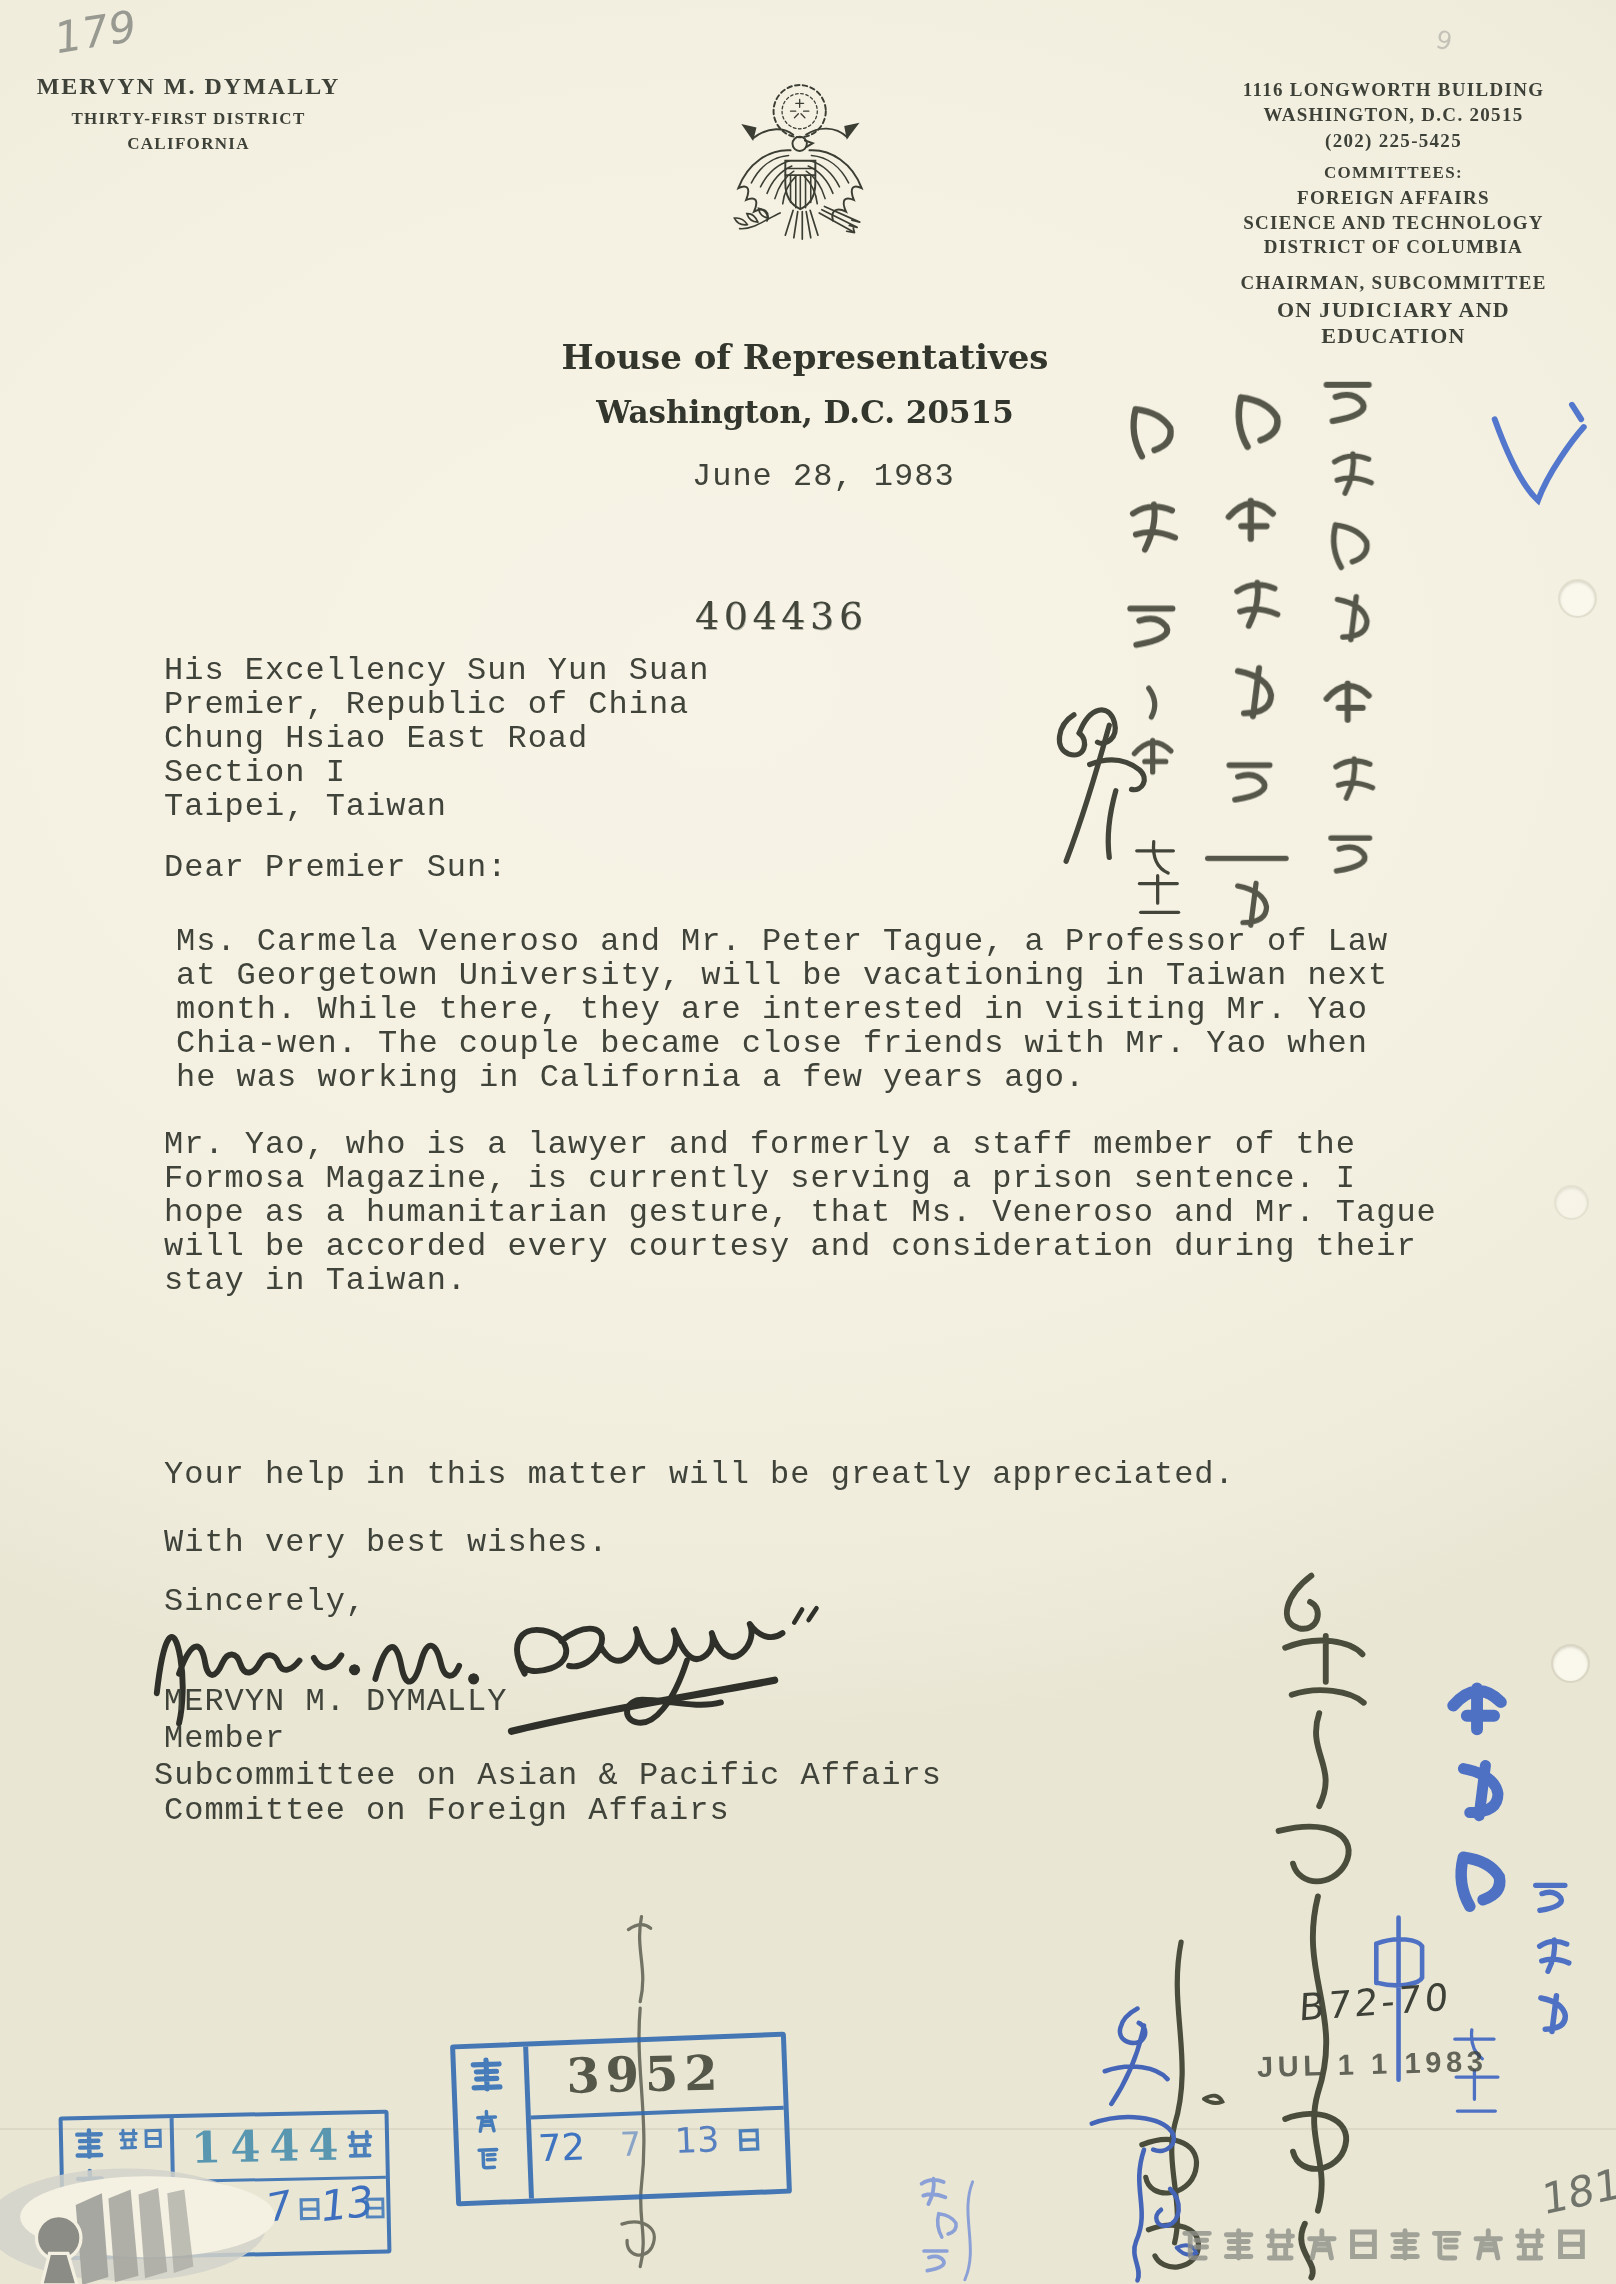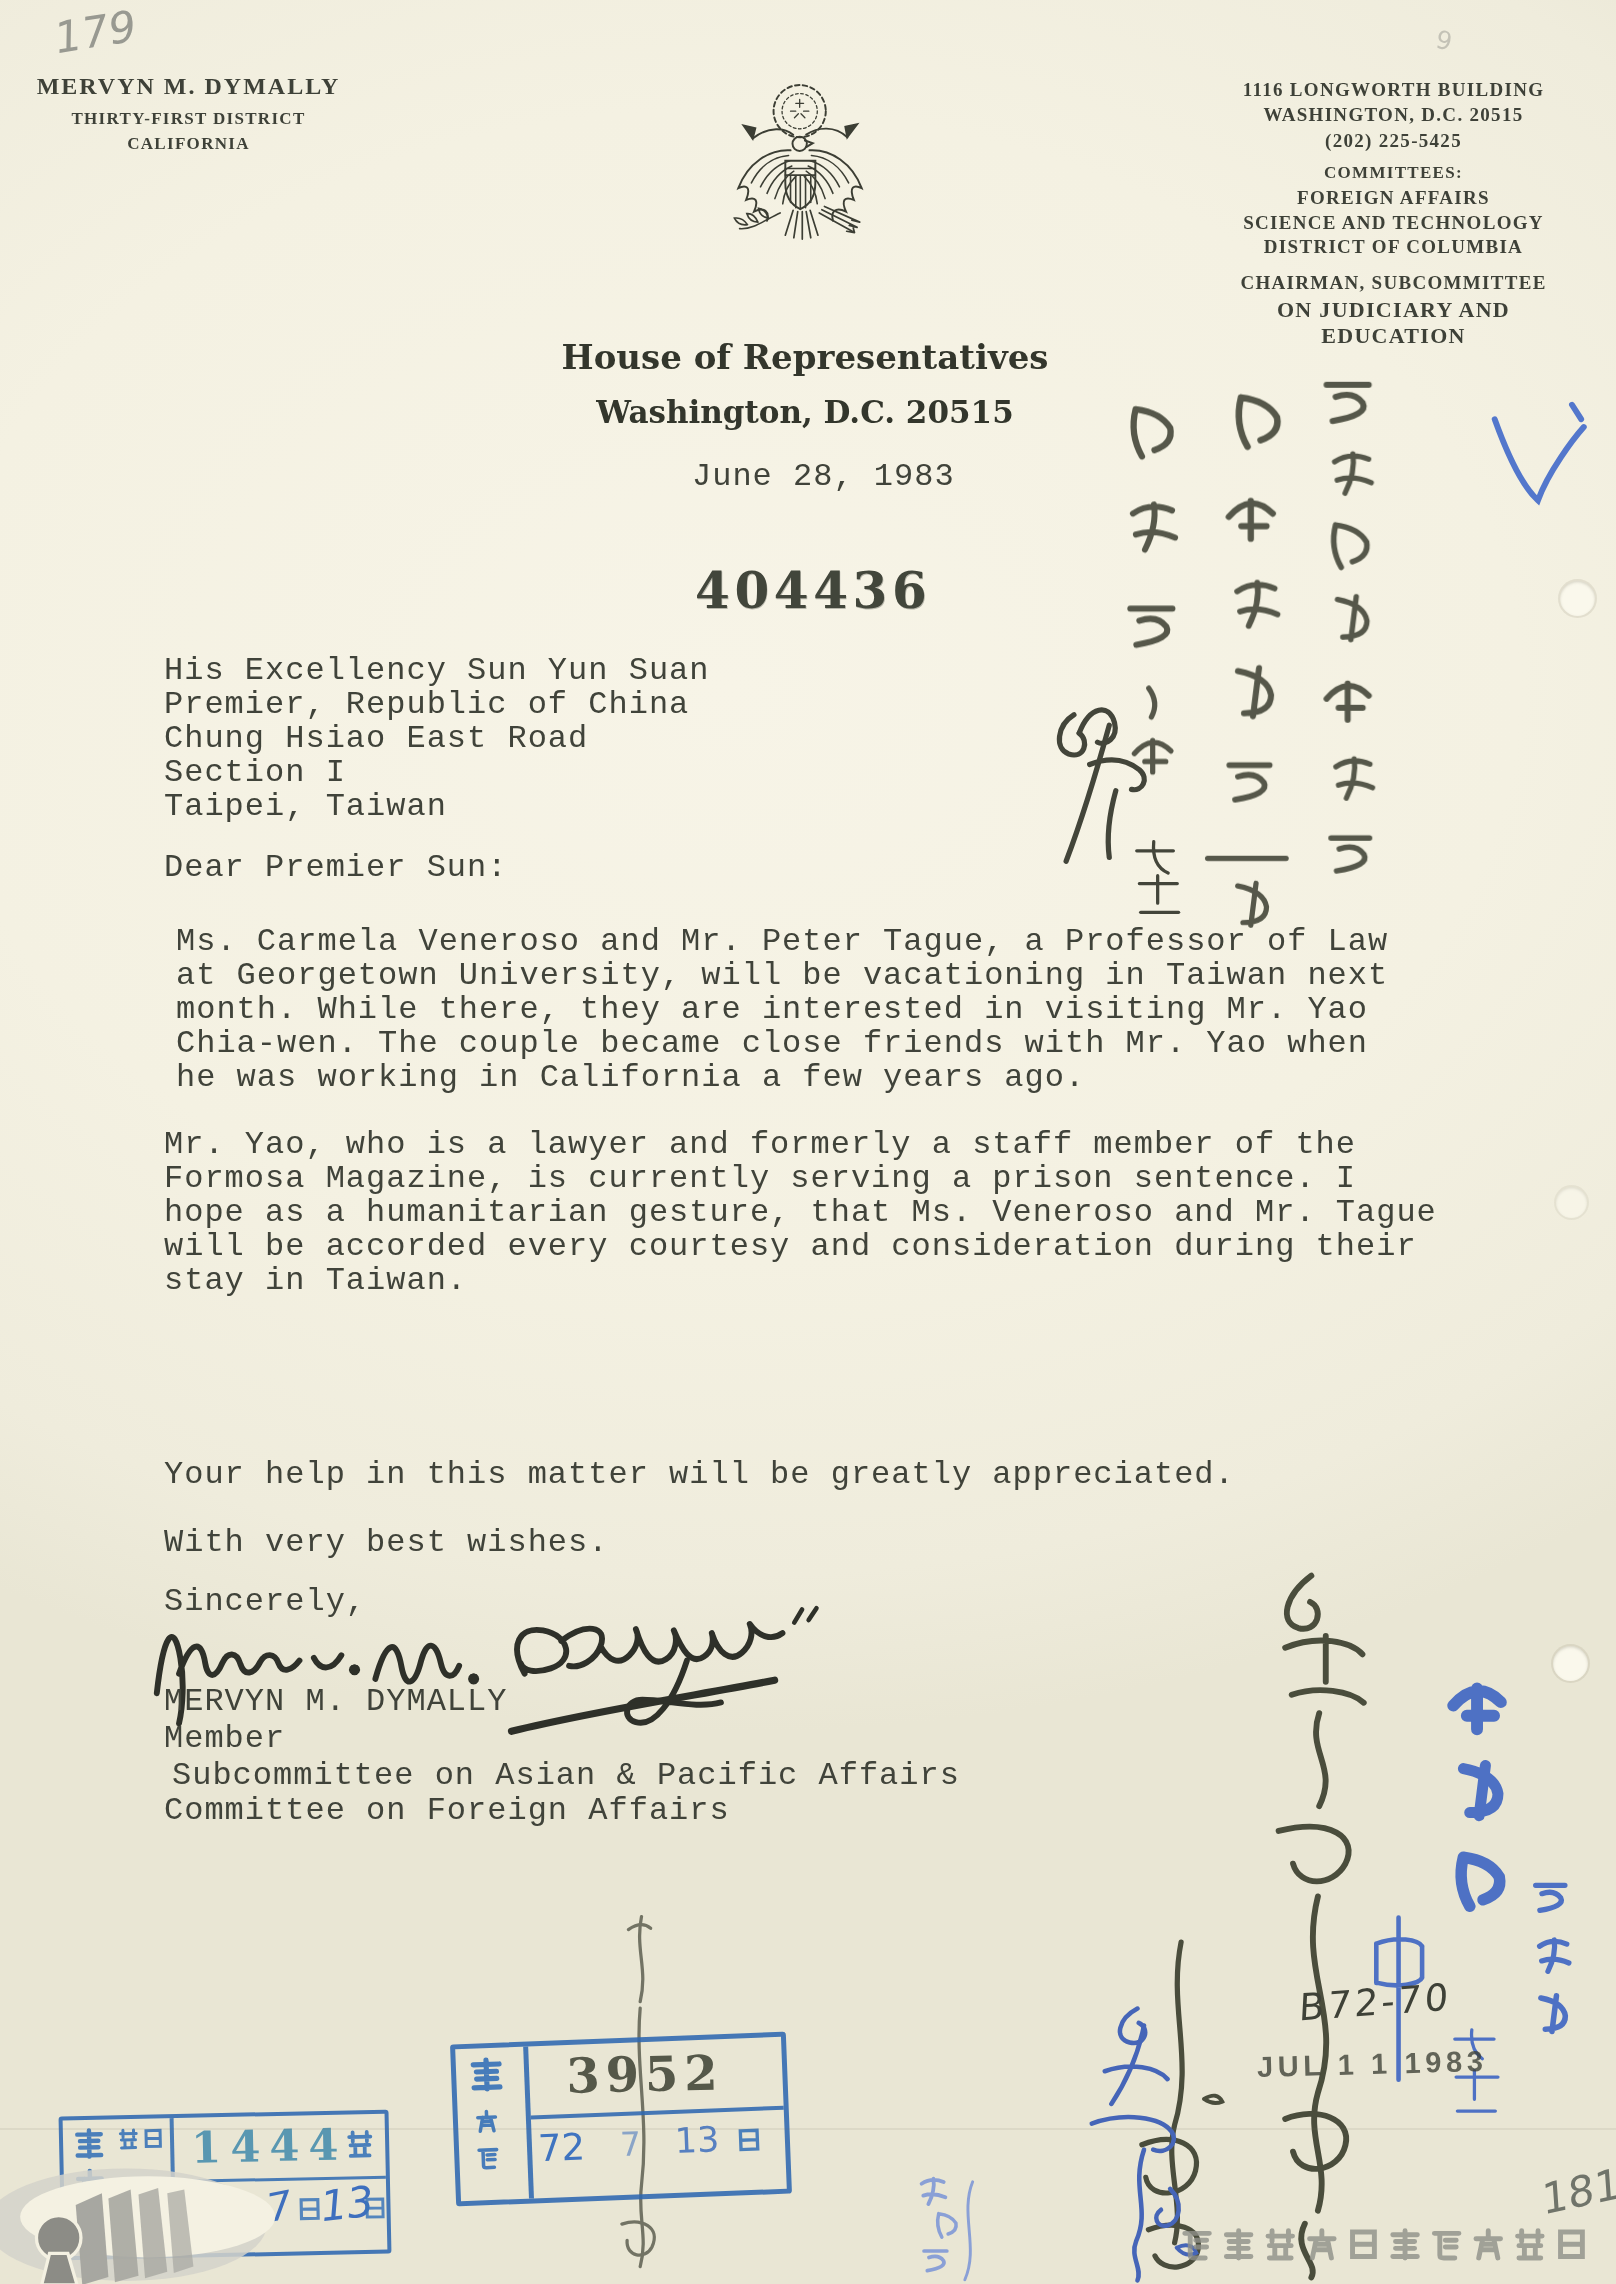--- a/index.html
+++ b/index.html
@@ -84,21 +84,21 @@
       <path d="M112 216 C90 226 70 242 50 240 M62 234 q-8 -12 -20 -10 q6 12 20 10 M78 230 q-6 -14 -17 -13 q4 13 17 13 M94 224 q-4 -13 -15 -15 q2 13 15 15" stroke-width="2.6"></path>
       <path d="M172 216 L226 246 M176 211 L230 238 M180 206 L234 230 M226 246 l-12 -2 M226 246 l-3 -11 M230 238 l-12 -3 M234 230 l-12 -3" stroke-width="2.6"></path>
     </g>
   </svg>
 
   <div class="abs blackletter center" style="left:383px;top:337px;width:844px;font-size:34px">House of Representatives</div>
   <div class="abs blackletter center" style="left:383px;top:394px;width:844px;font-size:31px">Washington, D.C.  20515</div>
 
   <div class="abs mono" style="left:692px;top:458px;font-size:32px;letter-spacing:1px">June 28, 1983</div>
 
-  <div class="abs" style="left:695px;top:561px;font-family:'DejaVu Serif',serif;font-weight:bold;font-size:50px;letter-spacing:4.6px;color:#42463b;text-shadow:0.7px 0.7px 0 rgba(66,70,59,.35)">404436</div>
+  <div class="abs" style="left:695px;top:594px;font-family:'DejaVu Serif',serif;font-weight:normal;font-size:38px;letter-spacing:4.6px;color:#42463b;text-shadow:0.7px 0.7px 0 rgba(66,70,59,.35)">404436</div>
 
   <div class="abs mono typed" style="left:164px;top:654px">His Excellency Sun Yun Suan
 Premier, Republic of China
 Chung Hsiao East Road
 Section I
 Taipei, Taiwan</div>
 
   <div class="abs mono typed" style="left:164px;top:851px">Dear Premier Sun:</div>
 
   <div class="abs mono typed" style="left:176px;top:925px;width:1282px">Ms. Carmela Veneroso and Mr. Peter Tague, a Professor of Law
@@ -123,21 +123,21 @@
       <path d="M352 128 C368 70 384 64 392 110 C398 142 412 140 422 100 C430 70 444 68 452 104 C458 130 472 128 480 108 M502 124 a4 4 0 1 0 0.3 0"></path>
       <path d="M580 120 C556 76 572 48 608 54 C650 62 656 100 620 112 C596 120 578 116 574 104 M636 70 C672 42 708 46 696 78 C688 100 664 112 648 108 M696 78 C708 100 724 108 740 92 C752 80 756 64 750 52 C760 84 774 112 796 98 C812 88 814 66 808 54 C820 82 834 108 854 94 C866 86 870 72 866 58 C876 88 894 104 912 88 C926 76 930 58 924 44 C938 64 958 70 974 58"></path>
       <path d="M828 100 C808 162 778 202 750 194 C728 188 734 160 760 160 C796 160 844 174 880 164"></path>
       <path d="M560 208 C690 176 850 152 962 130" stroke-width="11"></path>
       <path d="M992 42 l12 -20 M1014 38 l12 -18" stroke-width="7"></path>
     </g>
   </svg>
 
   <div class="abs mono typed" style="left:164px;top:1685px">MERVYN M. DYMALLY</div>
   <div class="abs mono typed" style="left:164px;top:1722px">Member</div>
-  <div class="abs mono typed" style="left:172px;top:1759px">Subcommittee on Asian &amp; Pacific Affairs</div>
+  <div class="abs mono typed" style="left:154px;top:1759px">Subcommittee on Asian &amp; Pacific Affairs</div>
   <div class="abs mono typed" style="left:164px;top:1794px">Committee on Foreign Affairs</div>
 
   <svg class="abs" style="left:1070px;top:361px" width="357" height="589" viewBox="0 0 545 900" title="請外交部朱部長">
     <g stroke="#474a3c" stroke-width="4" fill="none" stroke-linecap="round" opacity=".92">
       <use href="#c3" transform="translate(378,18) scale(2.3)"></use>
       <use href="#c1" transform="translate(392,134) scale(2.0)"></use>
       <use href="#c4" transform="translate(384,242) scale(2.15)"></use>
       <use href="#c2" transform="translate(392,352) scale(2.05)"></use>
       <use href="#c5" transform="translate(378,470) scale(2.3)"></use>
       <use href="#c1" transform="translate(394,600) scale(2.0)"></use>

